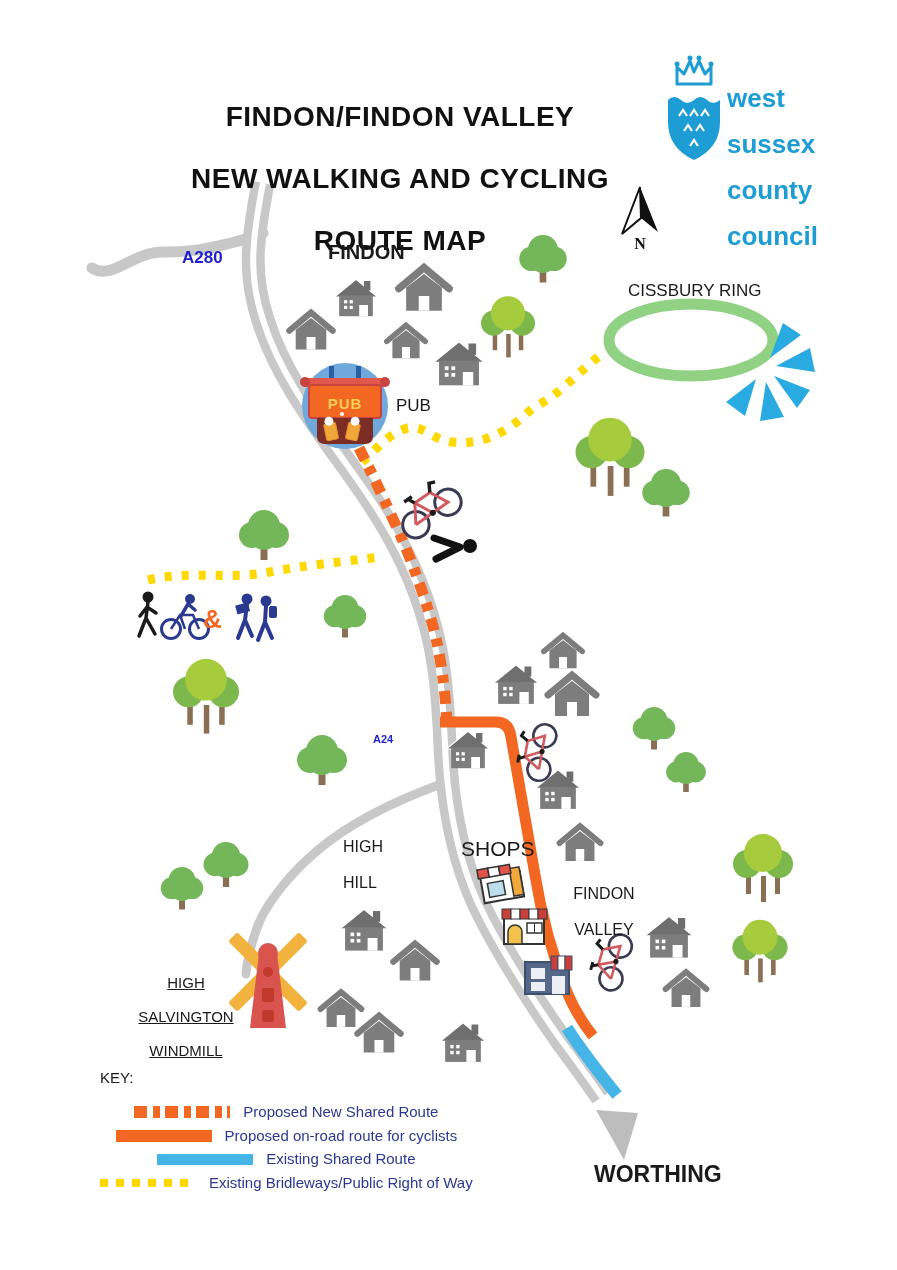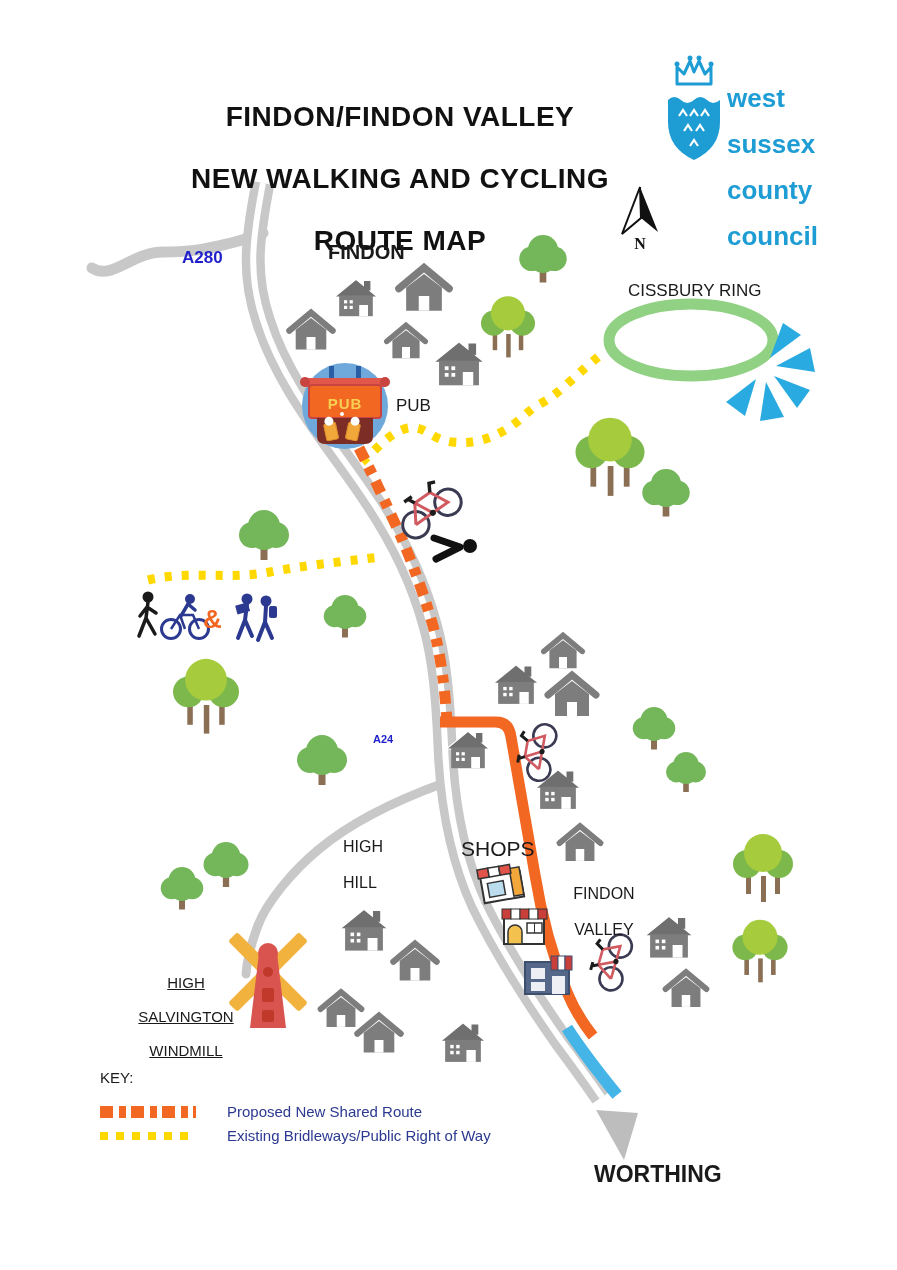--- a/index.html
+++ b/index.html
@@ -16,21 +16,21 @@
   .lbl-cissbury{left:628px;top:281px;font-size:17px;}
   .lbl-pub{left:396px;top:396px;font-size:17px;}
   .lbl-a24{left:373px;top:733px;font-weight:bold;font-size:11px;color:#1F1FCC;}
   .lbl-bost{left:343px;top:820px;font-size:16px;line-height:18px;}
   .lbl-shops{left:461px;top:837px;font-size:21px;}
   .lbl-fvalley{left:566px;top:867px;width:76px;text-align:center;font-size:16px;line-height:18px;}
   .lbl-windmill{left:128px;top:957px;width:116px;text-align:center;font-size:15px;line-height:17px;text-decoration:underline;}
   .lbl-worthing{left:594px;top:1161px;font-weight:bold;font-size:23px;}
   #key{position:absolute;left:100px;top:1069px;}
   #key .heading{font-size:15px;color:#1a1a1a;margin-bottom:18px;}
-  .key-row{display:flex;align-items:center;gap:31px;margin-bottom:7px;}
+  .key-row{display:flex;align-items:center;gap:13px;margin-bottom:7px;justify-content:center;}
   .sw{width:96px;flex:0 0 96px;}
   .sw-orange-dashed{height:12px;background:repeating-linear-gradient(90deg,#F26722 0 13px,#fff 13px 19px,#F26722 19px 26px,#fff 26px 31px);}
   .sw-orange-solid{height:12px;background:#F26722;}
   .sw-gray-solid{height:11px;background:#BDBDBD;}
   .sw-blue-solid{height:11px;background:#45B5E8;}
   .sw-yellow-dotted{height:8px;background:repeating-linear-gradient(90deg,#FFD800 0 8px,#fff 8px 16px);}
   .key-label{font-size:15px;color:#2B3990;line-height:1.1;}
 </style>
 </head>
 <body>
@@ -300,18 +300,26 @@
   </div>
   <div class="lbl lbl-worthing">WORTHING</div>
 
   <div id="key">
     <div class="heading">KEY:</div>
     <div class="key-row">
       <div class="sw sw-orange-dashed"></div>
       <span class="key-label">Proposed New Shared Route</span>
     </div>
     <div class="key-row">
+      <div class="sw sw-orange-solid"></div>
+      <span class="key-label">Proposed on-road route for cyclists</span>
+    </div>
+    <div class="key-row">
+      <div class="sw sw-blue-solid"></div>
+      <span class="key-label">Existing Shared Route</span>
+    </div>
+    <div class="key-row">
       <div class="sw sw-yellow-dotted"></div>
       <span class="key-label">Existing Bridleways/Public Right of Way</span>
     </div>
   </div>
 
 </div>
 
 </body></html>

